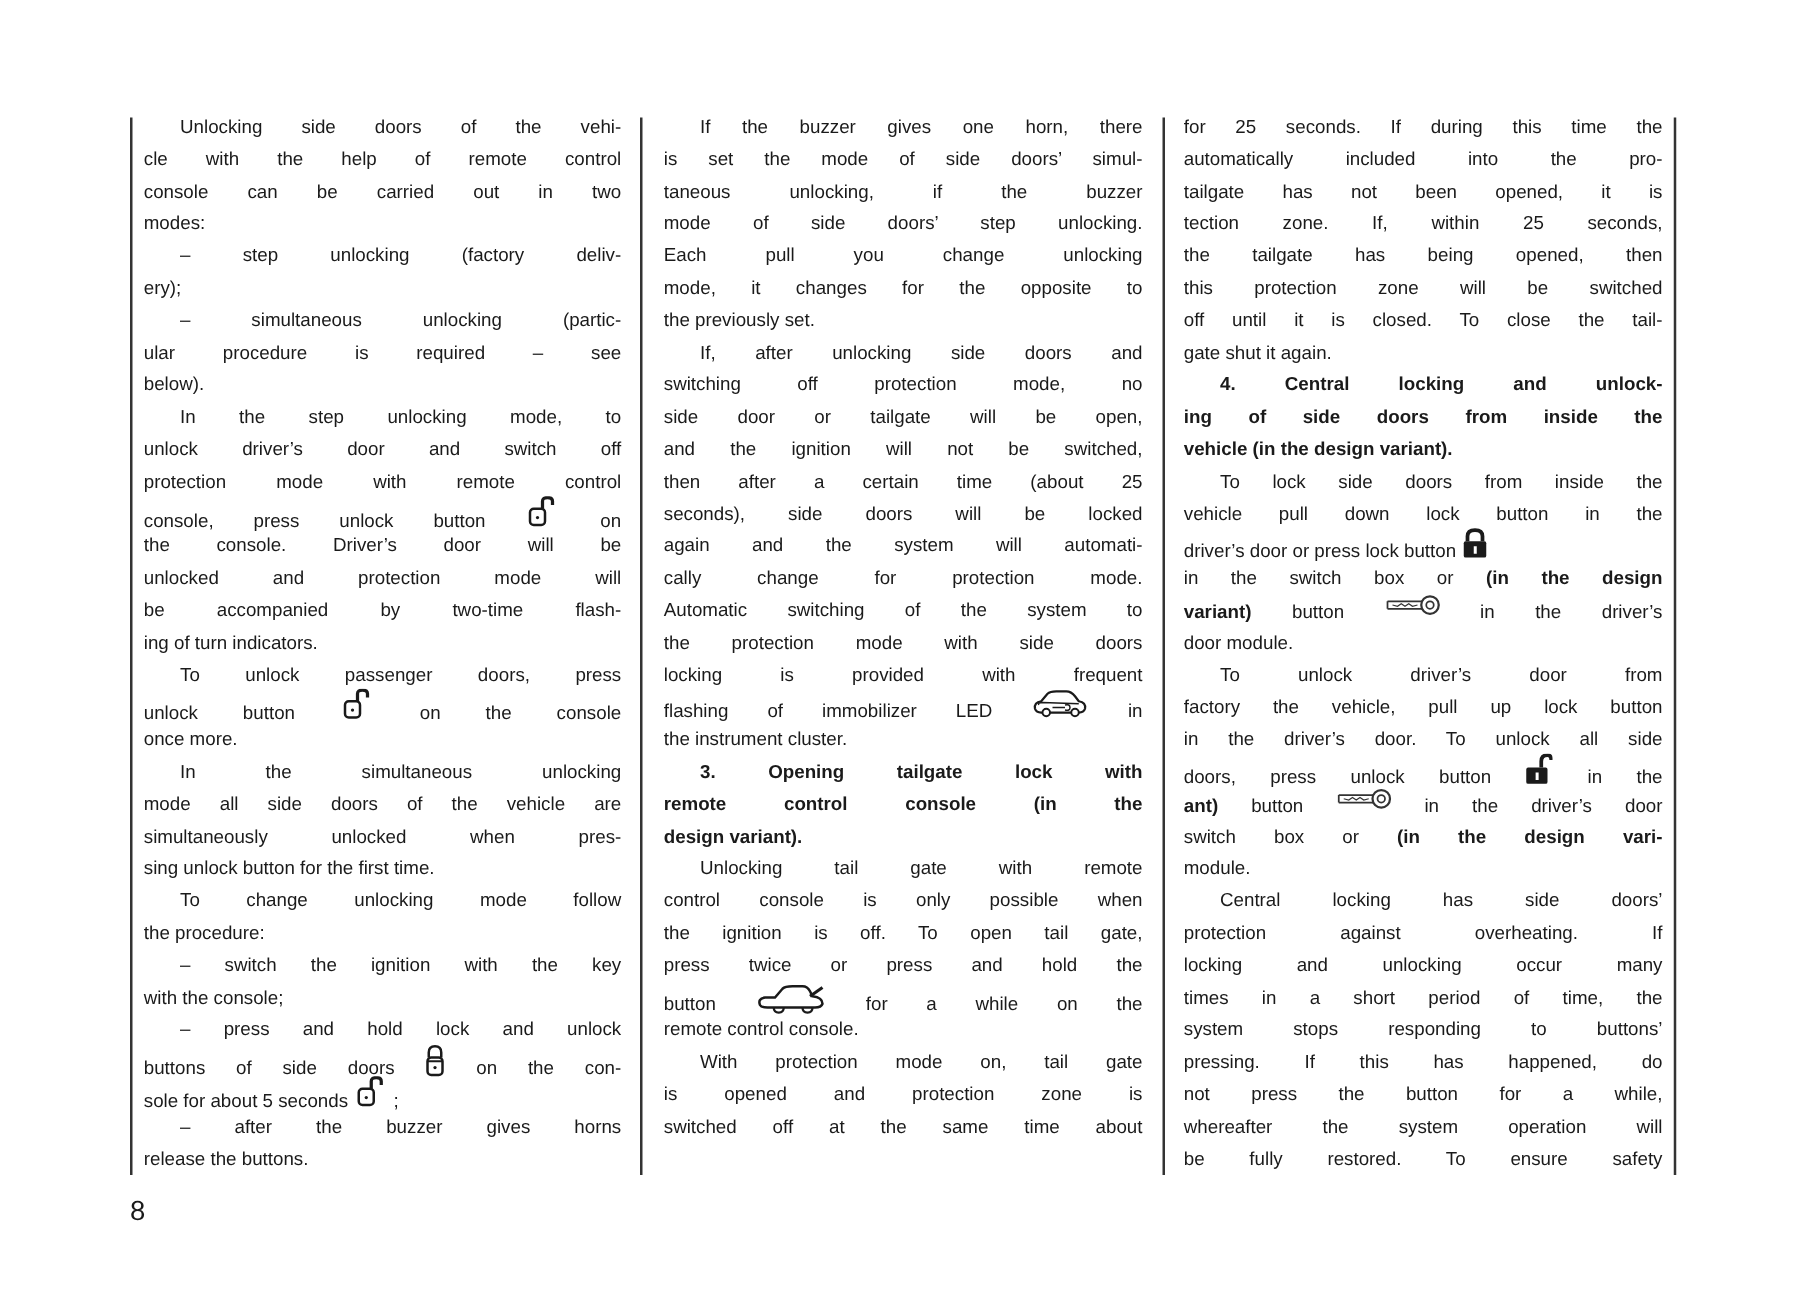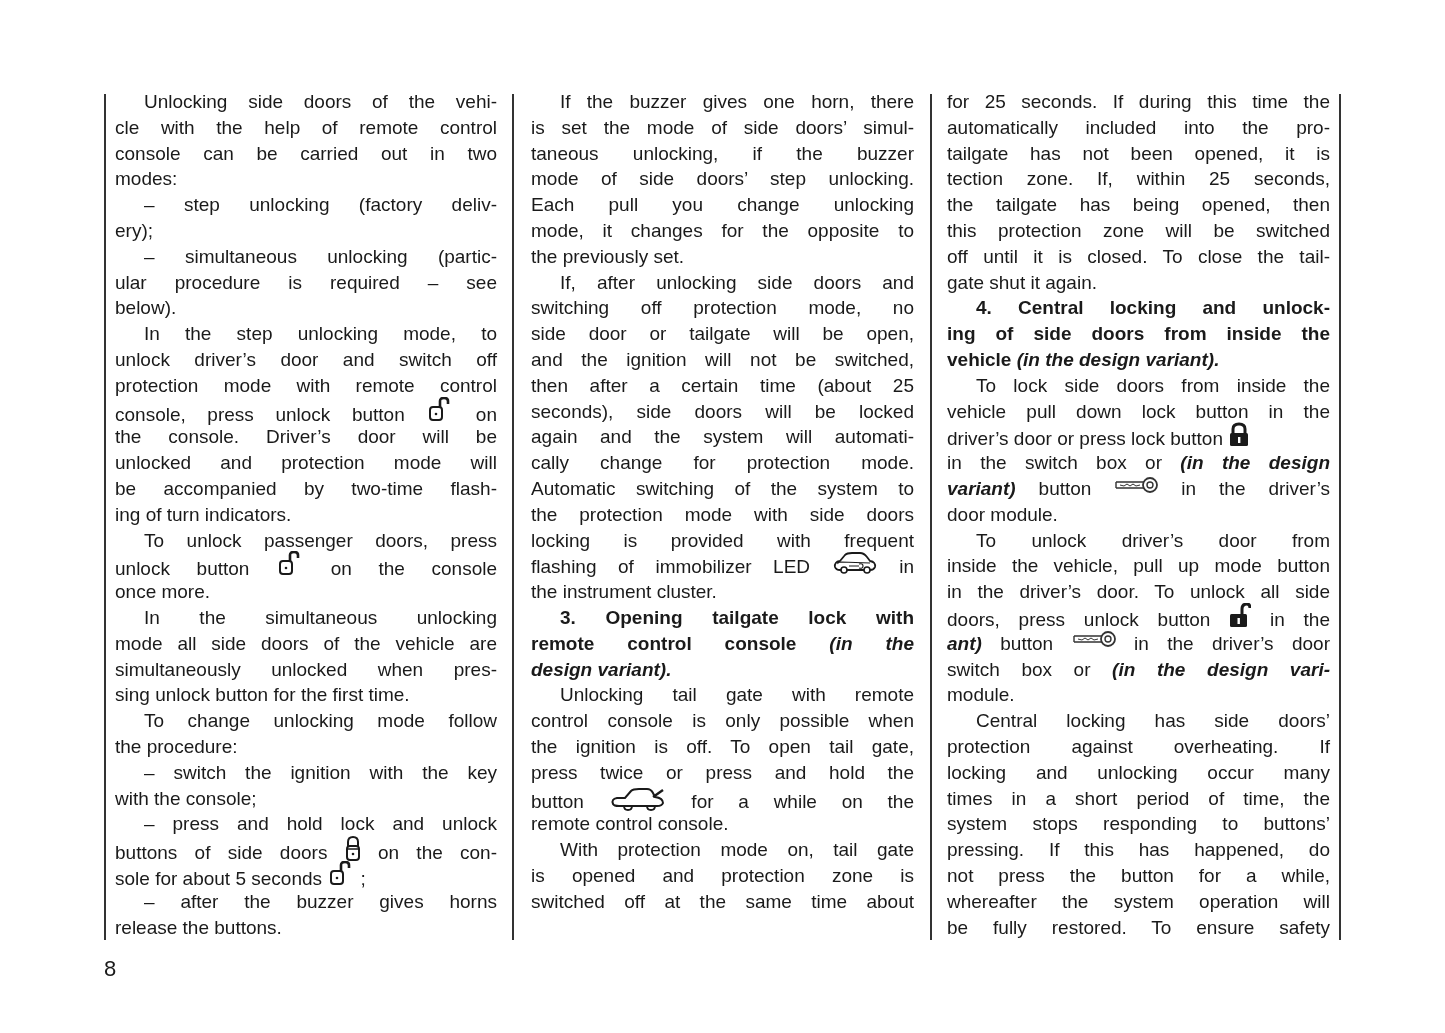--- a/index.html
+++ b/index.html
@@ -1,24 +1,24 @@
 <!DOCTYPE html>
 <html><head>
 <meta charset="utf-8">
 <style>
   html, body { margin: 0; padding: 0; background: #ffffff; }
   body { width: 1445px; height: 1033px; position: relative; overflow: hidden;
          font-family: "Liberation Sans", "DejaVu Sans", sans-serif; color: #1a1a1a; }
-  .col { position: absolute; top: 89px; font-size: 19px; line-height: 25.8px; }
+  .col { position: absolute; top: 89px; font-size: 15px; line-height: 25.8px; }
   .col .line { display: block; white-space: nowrap; height: 25.8px; }
   .line.j { text-align: justify; text-align-last: justify; }
   .line.ind { padding-left: 29px; }
   .rule { position: absolute; top: 94px; width: 1.5px; height: 846px; background: #333; }
   .b { font-weight: bold; }
-  .bi { font-weight: bold; font-style: italic; }
+  .bi { font-weight: bold; }
   .ico { display: inline-block; vertical-align: middle; position: relative; top: -2px; }
   .pagenum { position: absolute; left: 104px; top: 956px; font-size: 22px; }
 </style>
 </head>
 <body>
 
 <div class="rule" style="left:104px;"></div>
 <div class="rule" style="left:512px;"></div>
 <div class="rule" style="left:930px;"></div>
 <div class="rule" style="left:1339px;"></div>
@@ -140,21 +140,21 @@
         </svg></span></span>
     <span class="line j"><span class="">in the switch box or</span><span class="bi"> (in the design</span></span>
     <span class="line j"><span class="bi">variant)</span><span class=""> button</span> <span class="ico"><svg width="44" height="20" viewBox="0 0 44 20">
           <path d="M2 7 L30 7 M2 13 L30 13 M2 7 L2 13" fill="none" stroke="#333" stroke-width="1.4"></path>
           <path d="M6 10 L10 11 L13 9 L16 11 L19 9 L22 11 L26 10" fill="none" stroke="#333" stroke-width="1"></path>
           <circle cx="36" cy="10" r="7" fill="none" stroke="#333" stroke-width="1.8"></circle>
           <circle cx="36" cy="10" r="3" fill="none" stroke="#333" stroke-width="1.4"></circle>
         </svg></span> <span>in the driver’s</span></span>
     <span class="line"><span class="">door module.</span></span>
     <span class="line j ind"><span class="">To unlock driver’s door from</span></span>
-    <span class="line j"><span class="">inside the vehicle, pull up mode button</span></span>
+    <span class="line j"><span class="">factory the vehicle, pull up lock button</span></span>
     <span class="line j"><span class="">in the driver’s door. To unlock all side</span></span>
     <span class="line j"><span class="">doors, press unlock button</span> <span class="ico"><svg width="22" height="26" viewBox="0 0 22 26">
           <path d="M13 11 V6 Q13 1 18 1 Q21 1 21 5" fill="none" stroke="#1a1a1a" stroke-width="3"></path>
           <rect x="1" y="11" width="17" height="13" rx="1.5" fill="#1a1a1a"></rect>
           <rect x="8.5" y="15" width="2.4" height="6" fill="#fff"></rect>
         </svg></span> <span>in the</span></span>
     <span class="line j"><span class="bi">ant)</span><span class=""> button</span> <span class="ico"><svg width="44" height="20" viewBox="0 0 44 20">
           <path d="M2 7 L30 7 M2 13 L30 13 M2 7 L2 13" fill="none" stroke="#333" stroke-width="1.4"></path>
           <path d="M6 10 L10 11 L13 9 L16 11 L19 9 L22 11 L26 10" fill="none" stroke="#333" stroke-width="1"></path>
           <circle cx="36" cy="10" r="7" fill="none" stroke="#333" stroke-width="1.8"></circle>

